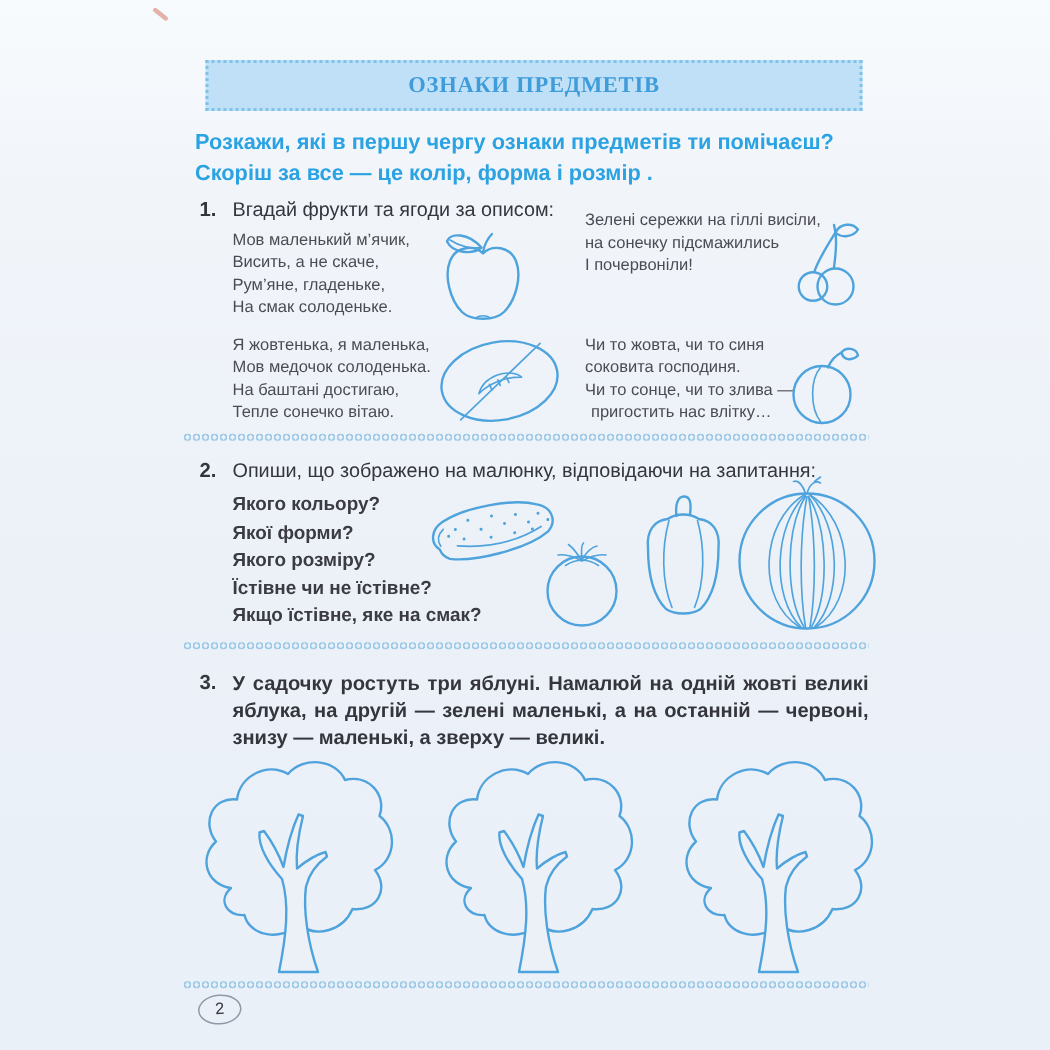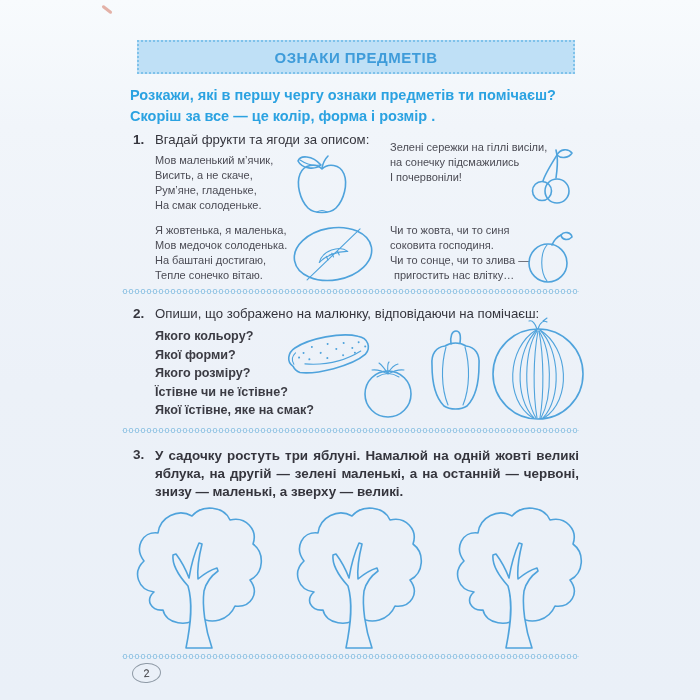--- a/index.html
+++ b/index.html
@@ -8,21 +8,21 @@
     font-family:"Liberation Sans","DejaVu Sans",sans-serif;
     background:linear-gradient(180deg,#f8fbfd 0%,#f1f5fa 18%,#ecf1f8 55%,#eaf0f8 100%);
   }
   .abs{position:absolute;}
   .artifact{width:12px;height:3px;background:#d98a7a;transform:rotate(38deg);opacity:.65;border-radius:2px;}
   .title-box{
     left:137px;top:40px;width:434px;height:30px;
     background:#bfe0f6;border:2px dotted #7fc2ea;
     display:flex;align-items:center;justify-content:center;
   }
-  .title-box span{font-size:15px;font-weight:bold;color:#3f9cda;letter-spacing:.5px;}
+  .title-box span{font-size:15px;font-weight:bold;color:#3f9cda;letter-spacing:.5px;font-family:Liberation Serif, serif;}
   .intro{left:130px;top:85px;width:450px;font-size:14.5px;font-weight:bold;
     color:#2ba2e1;line-height:21px;}
   .task-num{font-size:13.5px;font-weight:bold;color:#35353d;}
   .task-head{font-size:13.2px;font-weight:normal;color:#35353d;white-space:nowrap;}
   .riddle{font-size:11px;line-height:15px;color:#4b4b54;}
   .questions div{font-size:12.6px;font-weight:bold;color:#3b3b43;line-height:18.6px;}
   .task3-text{font-size:13.4px;font-weight:bold;color:#35353d;line-height:18px;text-align:justify;}
   .chain{
     height:7px;
     background-image:radial-gradient(circle at 3px 3.5px,rgba(156,201,230,0) 0,rgba(156,201,230,0) 1.3px,#9cc9e6 1.5px,#9cc9e6 2.4px,rgba(156,201,230,0) 2.6px);
@@ -113,28 +113,28 @@
   <svg class="abs" style="left:527px;top:231px;" width="47" height="53" viewBox="0 0 47 53">
     <circle class="draw" cx="21" cy="32" r="19"></circle>
     <path class="draw-thin" d="M20,14 C13,22 13,41 20,50"></path>
     <path class="draw" d="M25,14 C27,9 30,6 34,4"></path>
     <path class="draw" d="M34,4 C37,0 44,1 45,6 C41,10 35,9 34,4 Z"></path>
   </svg>
 
   <div class="abs chain" style="left:122px;top:288px;width:457px;"></div>
 
   <span class="abs task-num" style="left:133px;top:306px;">2.</span>
-  <span class="abs task-head" style="left:155px;top:306px;">Опиши, що зображено на малюнку, відповідаючи на помічаєш:</span>
+  <span class="abs task-head" style="left:155px;top:306px;">Опиши, що зображено на малюнку, відповідаючи на запитання:</span>
 
   <div class="abs questions" style="left:155px;top:327px;width:200px;">
     <div>Якого кольору?</div>
     <div>Якої форми?</div>
     <div>Якого розміру?</div>
     <div>Їстівне чи не їстівне?</div>
-    <div>Якої їстівне, яке на смак?</div>
+    <div>Якщо їстівне, яке на смак?</div>
   </div>
 
   <svg class="abs" style="left:282px;top:328px;" width="92" height="54" viewBox="0 0 92 54">
     <g transform="rotate(-7 46 27)">
       <path class="draw" d="M10,34 C4,29 6,20 14,16 C30,8 62,6 78,12 C88,15 90,25 83,31 C68,41 32,45 16,41 C12,39 11,37 10,34 Z"></path>
       <path class="draw-thin" d="M11,32 C9,28 10,24 14,21"></path>
       <path class="draw-thin" d="M22,33 C42,37 62,35 79,27"></path>
       <circle class="dot" cx="22" cy="22" r="1"></circle>
         <circle class="dot" cx="31" cy="17" r="1"></circle>
       <circle class="dot" cx="39" cy="24" r="1"></circle>

